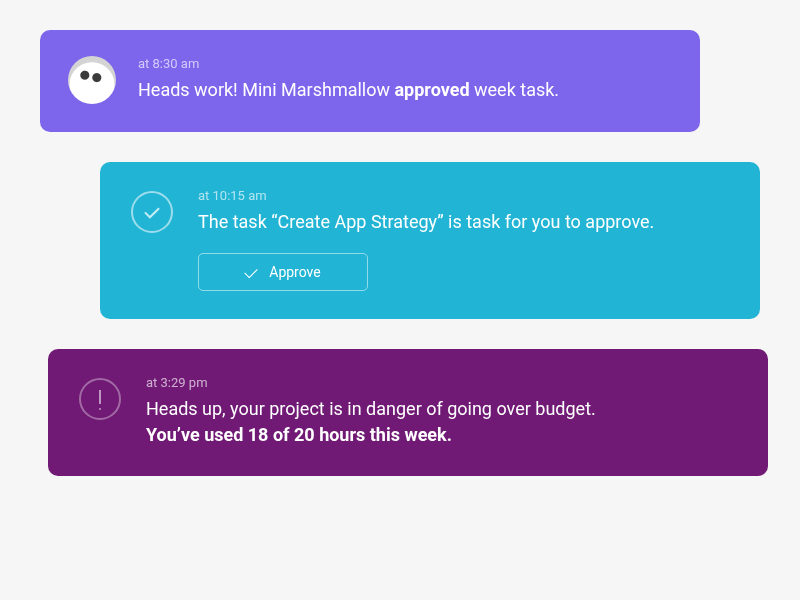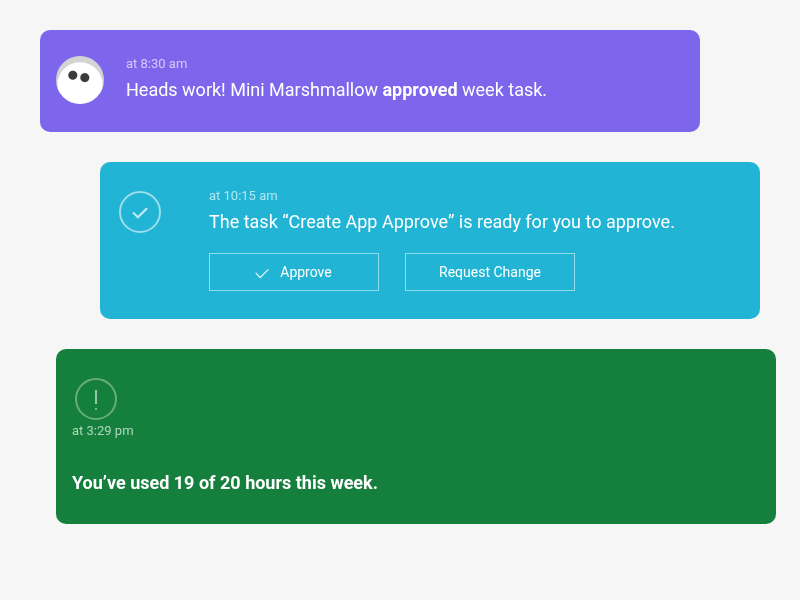--- a/index.html
+++ b/index.html
@@ -5,29 +5,29 @@
   * { box-sizing: border-box; margin: 0; padding: 0; }
   html, body { width: 800px; height: 600px; }
   body {
     background: #f6f6f6;
     font-family: -apple-system, BlinkMacSystemFont, "Segoe UI", Roboto, "Helvetica Neue", Arial, sans-serif;
     padding: 30px 40px;
     color: #fff;
   }
   .card {
     border-radius: 10px;
-    padding: 26px 30px 28px 16px;
+    padding: 26px 30px 28px 28px;
     display: flex;
     align-items: flex-start;
     color: #fff;
     margin-bottom: 30px;
   }
   .card.purple { background: #7d65ec; width: 660px; margin-left: 0; }
-  .card.teal   { background: #22b4d4; width: 660px; margin-left: 60px; gap: 23px; }
-  .card.orange { background: #15803d; width: 720px; margin-left: 16px; flex-direction: column; }
+  .card.teal   { background: #22b4d4; width: 660px; margin-left: 60px; }
+  .card.orange { background: #701a75; width: 720px; margin-left: 8px; }
 
   .icon-slot {
     width: 48px;
     height: 48px;
     flex: 0 0 48px;
     margin-right: 22px;
     display: flex;
     align-items: center;
     justify-content: center;
   }
@@ -84,21 +84,21 @@
   }
   .message .bold { font-weight: 700; }
 
   .actions {
     margin-top: 18px;
     display: flex;
     gap: 26px;
   }
   .btn {
     border: 1.5px solid rgba(255,255,255,0.5);
-    border-radius: 0;
+    border-radius: 5px;
     background: transparent;
     color: #fff;
     font-size: 14px;
     padding: 10px 0;
     width: 170px;
     display: flex;
     align-items: center;
     justify-content: center;
     gap: 12px;
     cursor: pointer;
@@ -128,40 +128,37 @@
 </div>
 
 <div class="card teal">
   <div class="icon-slot">
     <div class="ring">
         <div class="check-shape"></div>
       </div>
   </div>
   <div class="content">
     <div class="timestamp">at 10:15 am</div>
-    <div class="message">The task “Create App Approve” is ready for you to approve.</div>
+    <div class="message">The task “Create App Strategy” is task for you to approve.</div>
     <div class="actions">
       <button class="btn">
         <span class="mini-check"></span>
         <span>Approve</span>
-      </button>
-      <button class="btn">
-        <span>Request Change</span>
       </button>
     </div>
   </div>
 </div>
 
 <div class="card orange">
   <div class="icon-slot">
     <div class="ring muted">
       <div class="bang-line"></div>
       <div class="bang-dot"></div>
     </div>
   </div>
   <div class="content">
     <div class="timestamp">at 3:29 pm</div>
     <div class="message">
-      <br>
-      <span class="bold">You’ve used 19 of 20 hours this week.</span>
+      <span>Heads up, your project is in danger of going over budget.</span><br>
+      <span class="bold">You’ve used 18 of 20 hours this week.</span>
     </div>
   </div>
 </div>
 
 </body></html>

